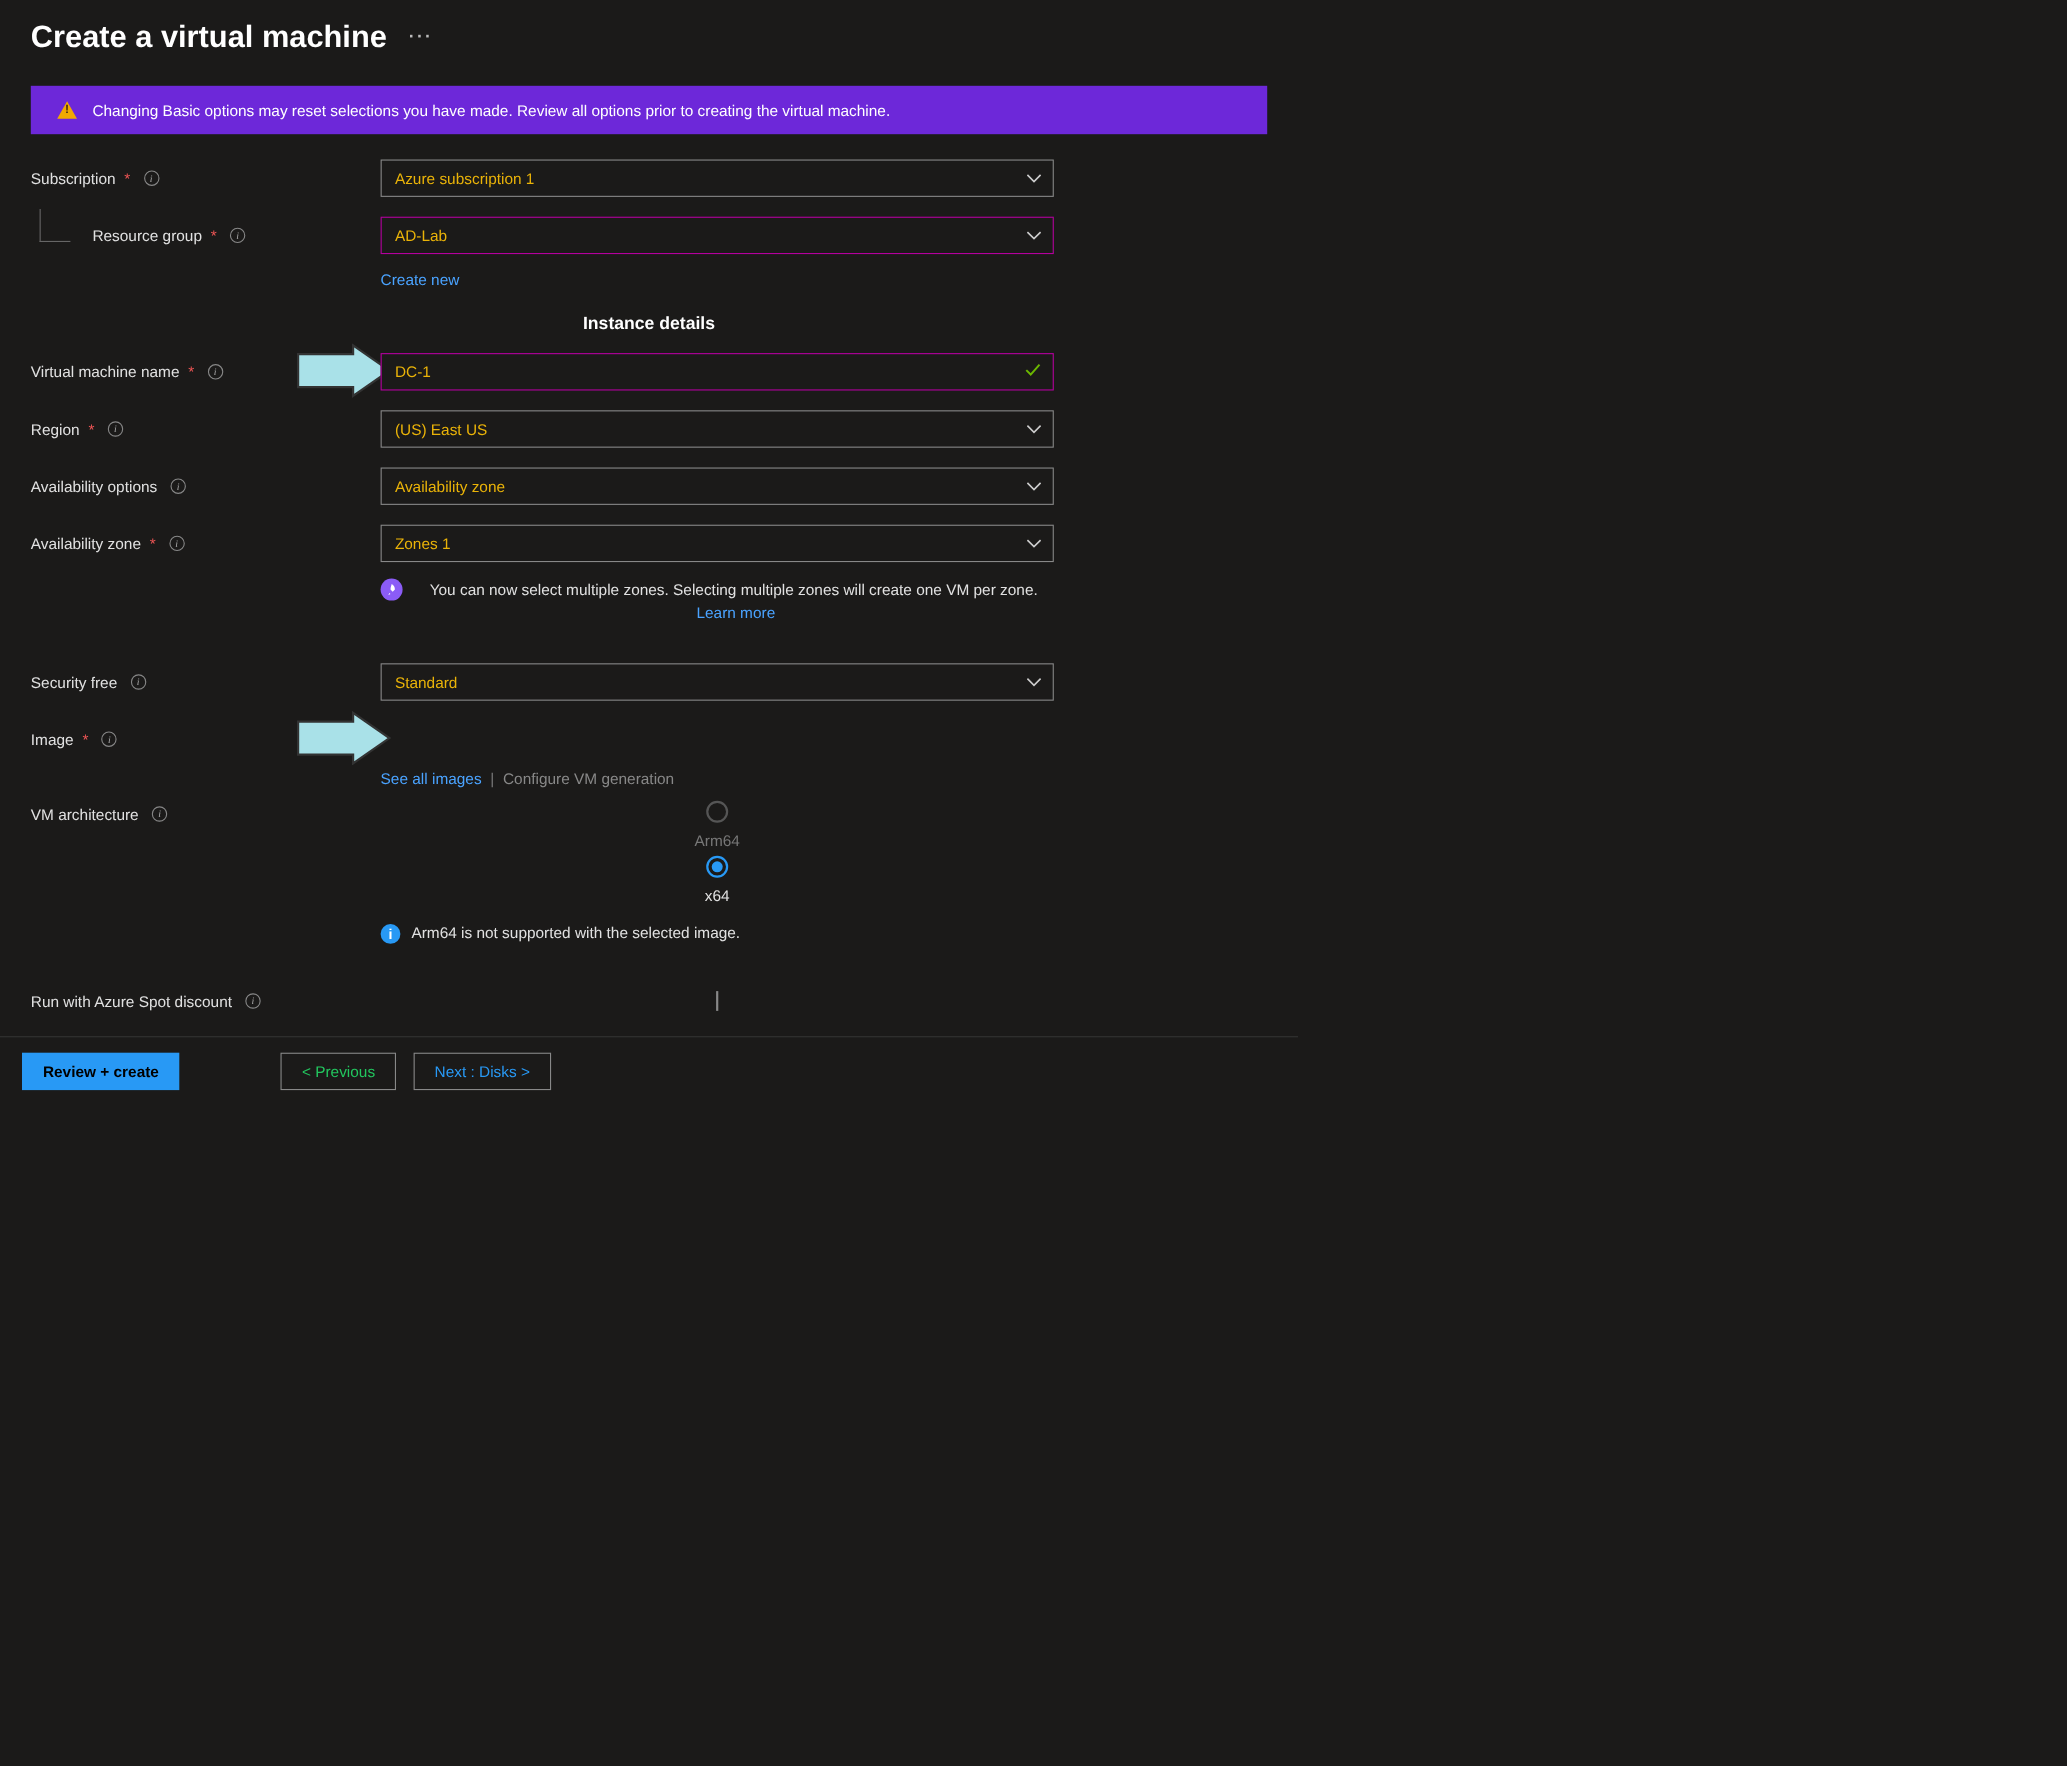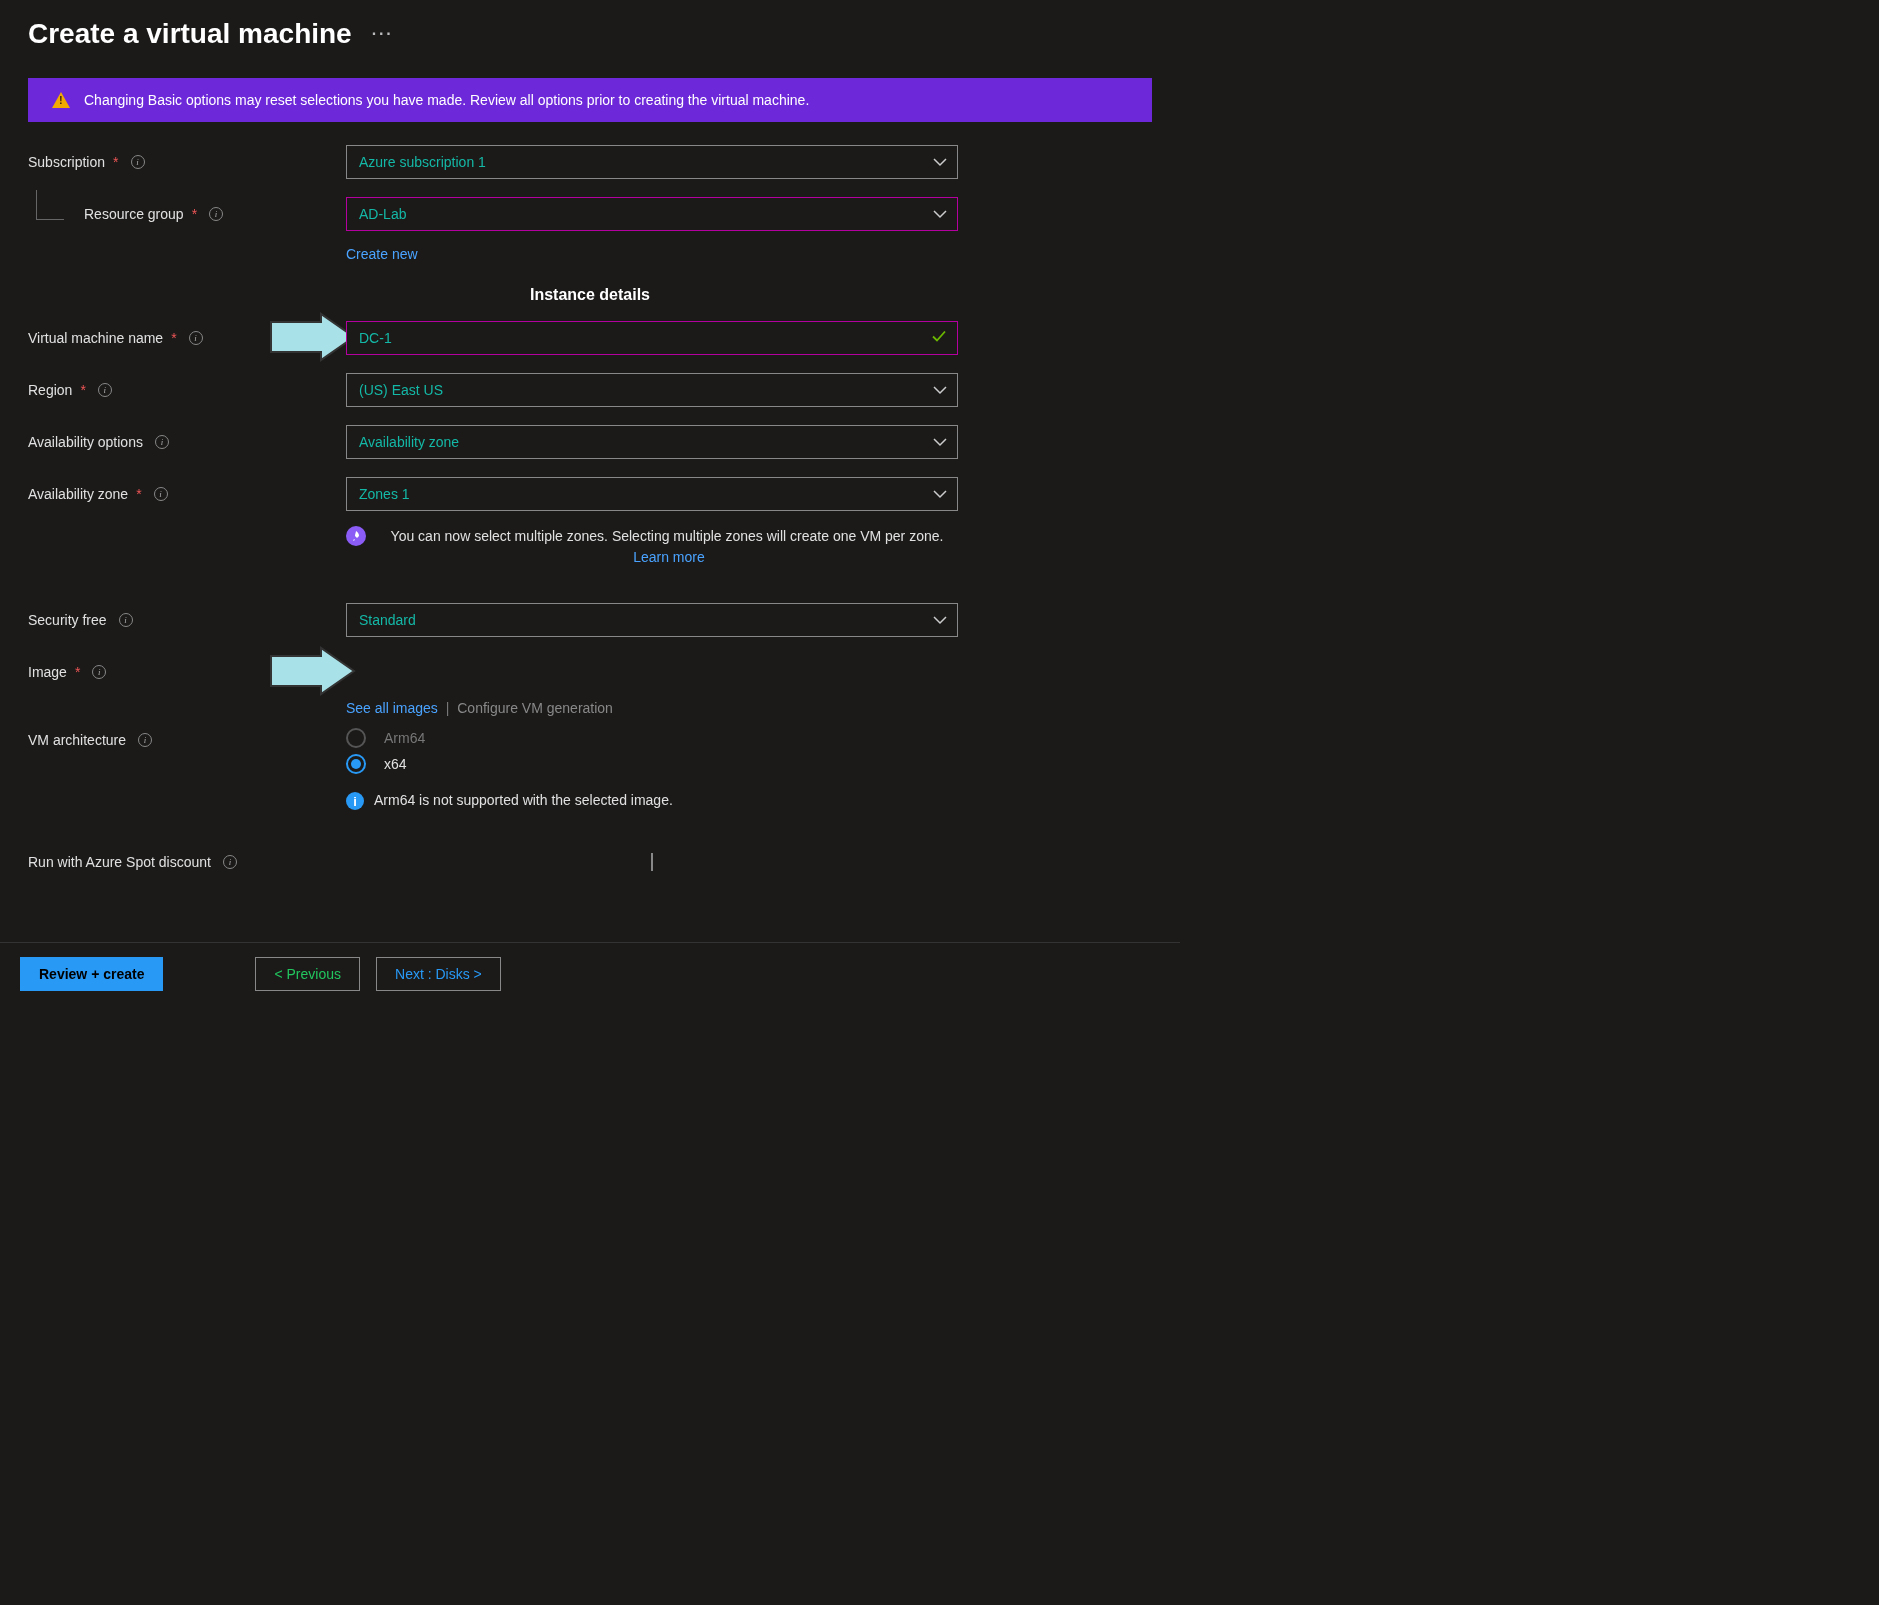--- a/index.html
+++ b/index.html
@@ -80,21 +80,21 @@
     font-family: serif;
     margin-left: 6px;
   }
   .info-icon::before { content: "i"; }
   .control-col { width: 612px; }
   .dropdown, .text-input {
     width: 100%;
     height: 34px;
     background: #1b1a19;
     border: 1px solid #888;
-    color: #14b8a6;
+    color: #eab308;
     padding: 0 36px 0 12px;
     font-size: 14px;
     display: flex;
     align-items: center;
     position: relative;
     cursor: pointer;
   }
   .dropdown.hl, .text-input.hl { border-color: #b4009e; }
   .chevron {
     position: absolute; right: 10px; top: 50%;
@@ -104,21 +104,21 @@
   .check { position: absolute; right: 10px; top: 50%; transform: translateY(-50%); }
   .subrow { margin-left: 318px; width: 612px; display:flex; align-items:flex-start; gap:10px; margin-bottom:12px; }
   .link { color: #4aa3ff; cursor: pointer; }
   .section-title { font-size: 16px; font-weight: 600; color:#fff; margin: 24px 0 14px 0;}
   .indent-line {
     border-left: 1px solid #666;
     border-bottom: 1px solid #666;
     width: 28px; height: 30px;
     margin-right: 14px; margin-top:-18px;
   }
-  .radio-row { display:flex; align-items:center; gap:18px; margin-bottom:6px;}
+  .radio-row { display:flex; align-items:center; gap:8px; margin-bottom:6px;flex-direction:column;}
   .radio {
     width:20px; height:20px; border-radius:50%;
     border:2px solid #888; display:inline-flex;
     align-items:center; justify-content:center;
   }
   .radio.sel { border-color:#2899f5;}
   .radio.sel::after { content:""; width:10px; height:10px; background:#2899f5; border-radius:50%; }
   .radio.disabled { border-color:#555;}
   .radio-label { font-size:14px; color:#e1e1e1; }
   .radio-label.disabled { color:#777; }

